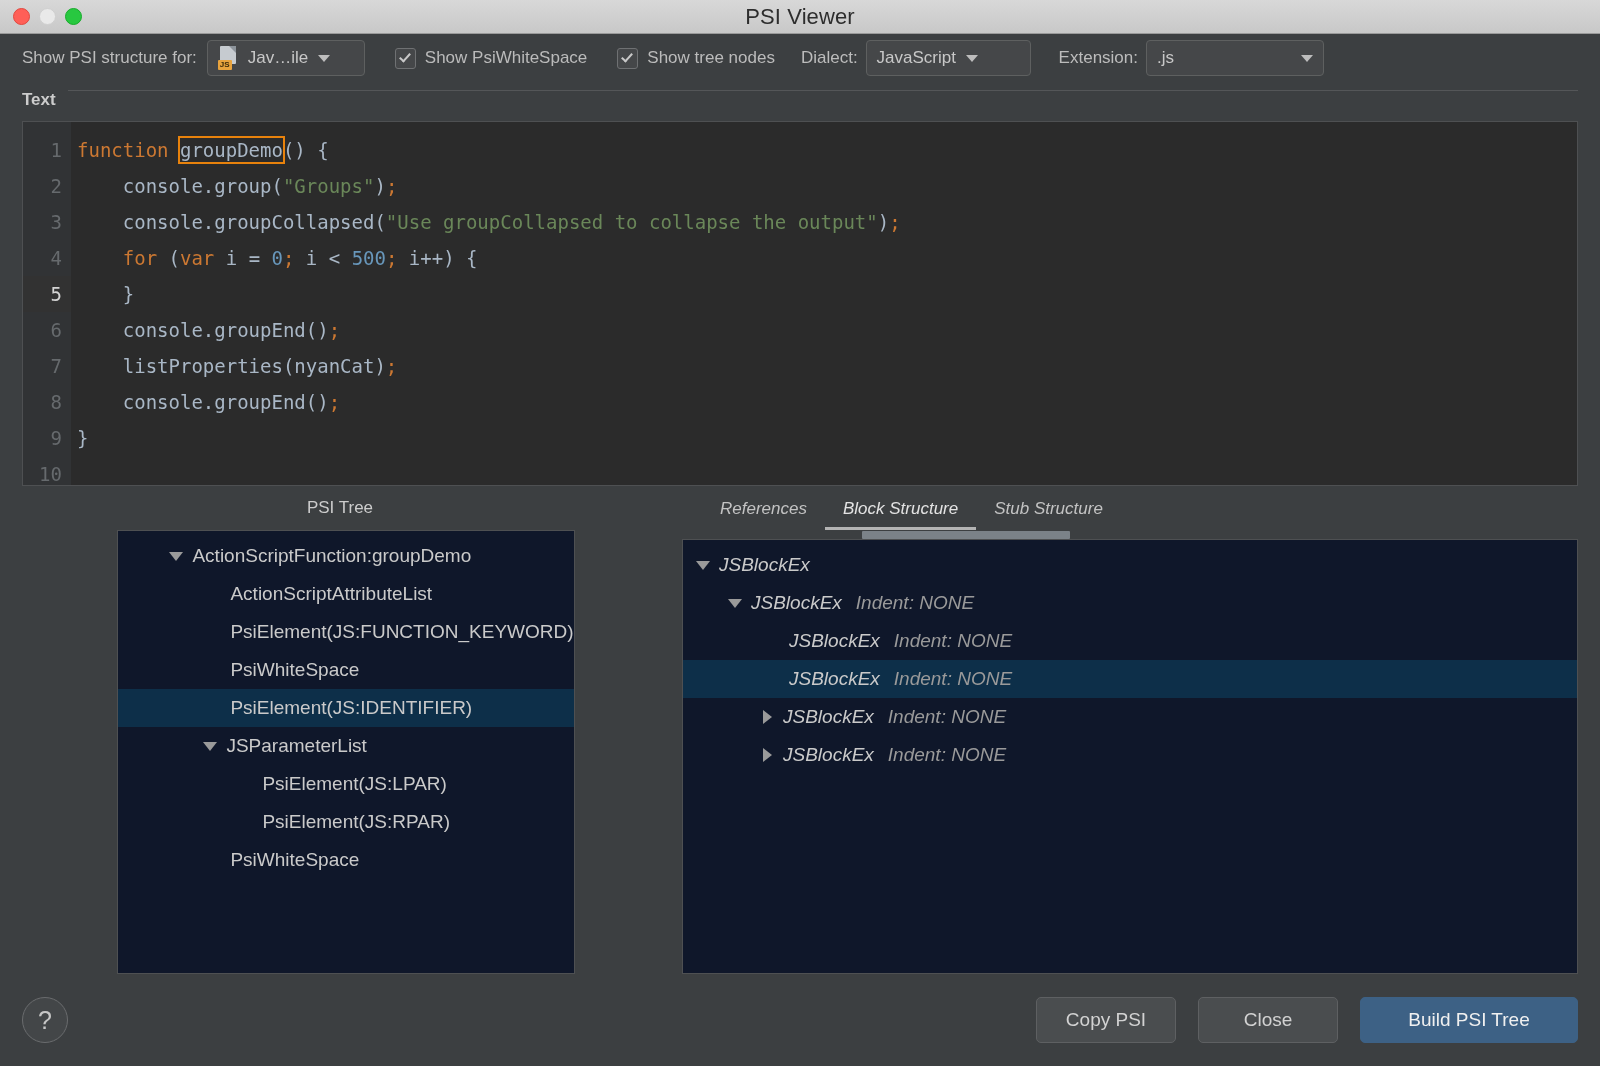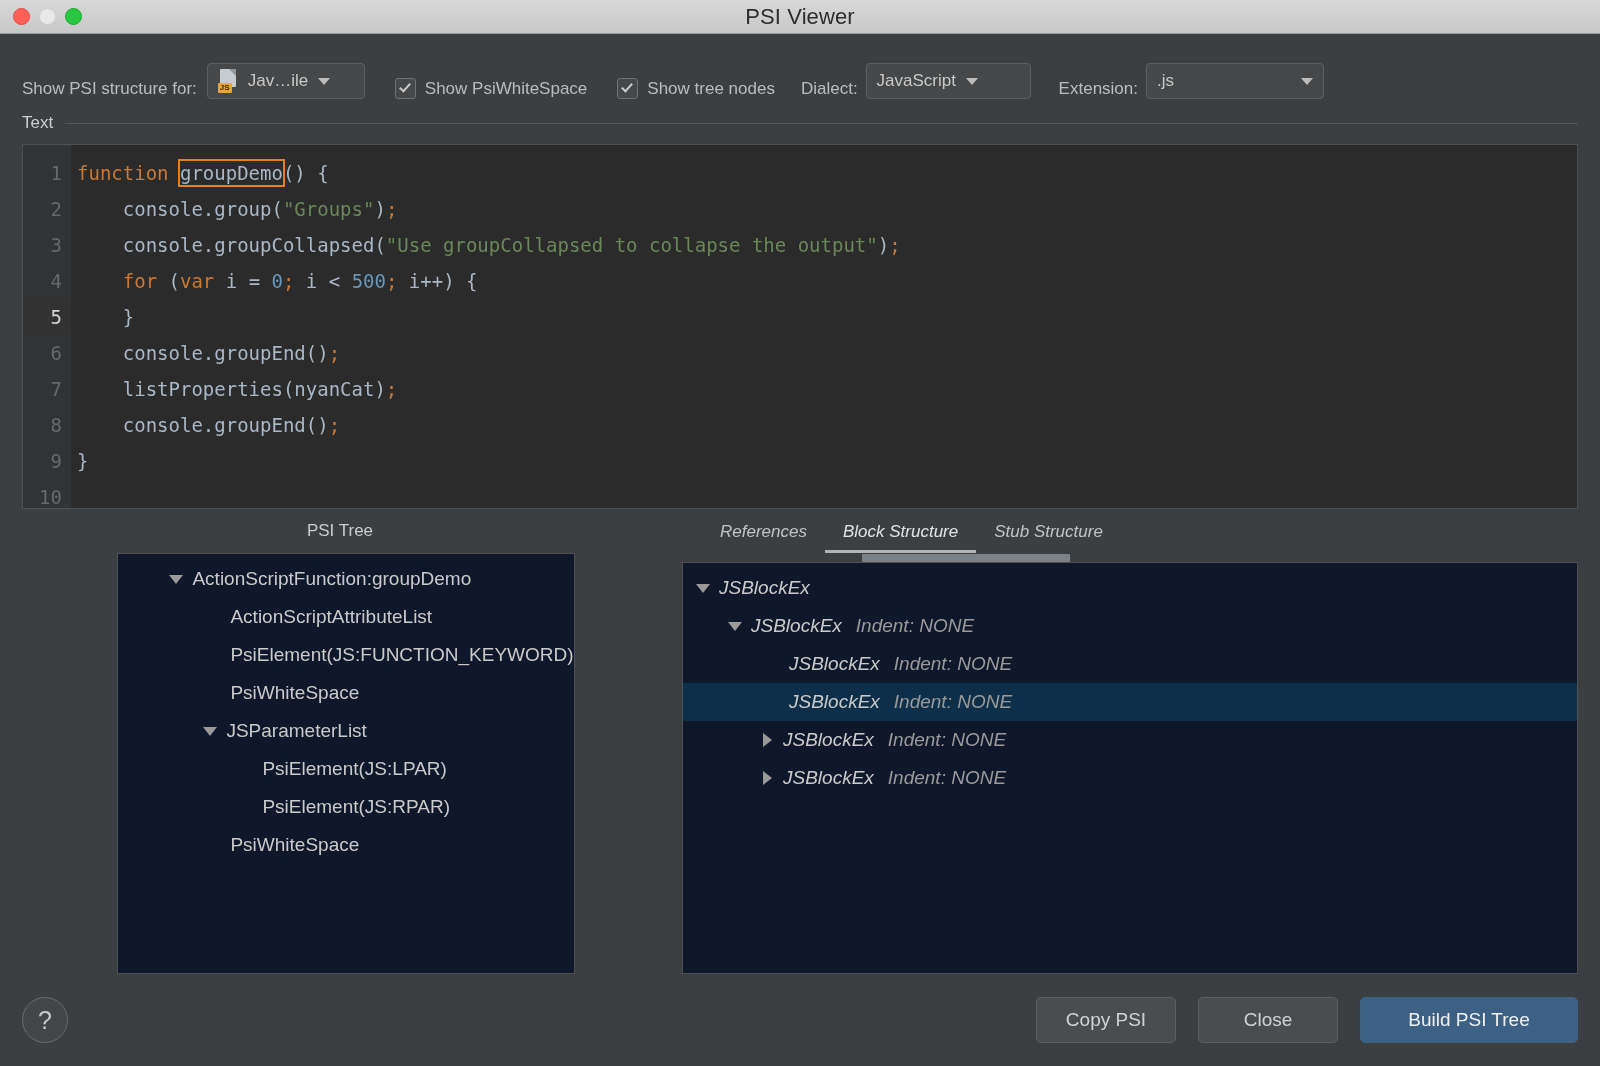--- a/index.html
+++ b/index.html
@@ -35,22 +35,22 @@
   .light.yellow { background: #e9e9e9; border: 1px solid #cfcfcf; }
   .light.green  { background: #28c840; border: 1px solid #17ac2b; }
   .title-text {
     position: absolute; left: 0; right: 0; text-align: center;
     font-size: 22px; color: #2d2d2d; letter-spacing: .1px;
   }
 
   
   .toolbar {
     flex: 0 0 auto;
-    padding: 29px 20px 12px 22px;
-    display: flex; align-items: flex-end;
+    padding: 6px 20px 12px 22px;
+    display: flex; align-items: center;
     font-size: 17px; color: #bbbbbb;
     gap: 0px;
   }
   .tb-label { color: #bcbcbc; font-size: 17px; white-space: nowrap; }
 
   .combo {
     background: #454749;
     border: 1px solid #5e6060;
     border-radius: 4px;
     color: #c8c8c8;
@@ -119,23 +119,24 @@
     width: 4px; height: 9px;
     border: solid #c9c9c9;
     border-width: 0 2px 2px 0;
     transform: rotate(42deg);
   }
   .dialect-label { margin-left: 26px; }
   .ext-label { margin-left: 28px; }
 
   
   .section-head {
-    display: flex; align-items: center;
+    display: flex; 
     padding: 0 22px 0 22px;
     margin-top: 2px;
+    font-weight: bold;
   }
   .section-head .lbl {
     font-size: 17px; color: #cccccc;
     padding-right: 12px; white-space: nowrap;
   }
   .section-head .rule {
     flex: 1; height: 1px; background: #545658;
   }
 
   
@@ -422,20 +423,23 @@
           <span>ActionScriptFunction:groupDemo</span>
         </div>
         <div class="row" style="padding-left:112px">
           <span>ActionScriptAttributeList</span>
         </div>
         <div class="row" style="padding-left:112px">
           <span>PsiElement(JS:FUNCTION_KEYWORD)</span>
         </div>
         <div class="row" style="padding-left:112px">
           <span>PsiWhiteSpace</span>
+        </div>
+        <div class="row selected" style="padding-left:112px">
+          <span>PsiElement(JS:IDENTIFIER)</span>
         </div>
         <div class="row" style="padding-left:82px">
           <span class="arrow down"></span>
           <span>JSParameterList</span>
         </div>
         <div class="row" style="padding-left:144px">
           <span>PsiElement(JS:LPAR)</span>
         </div>
         <div class="row" style="padding-left:144px">
           <span>PsiElement(JS:RPAR)</span>

